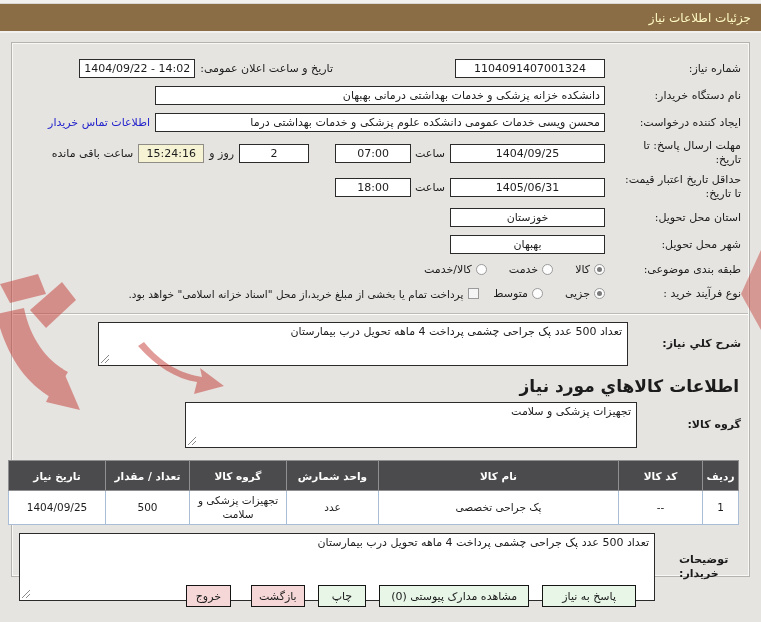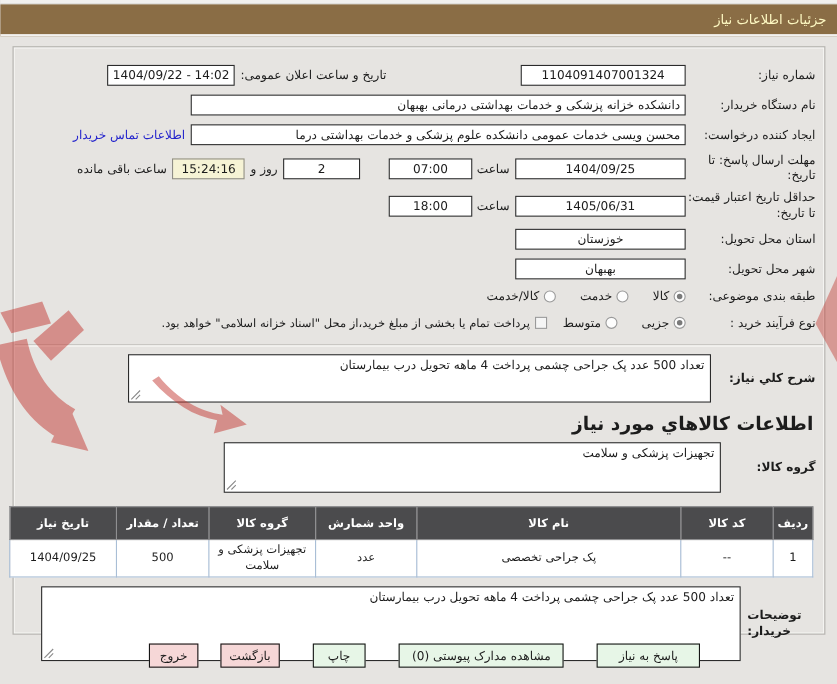--- a/index.html
+++ b/index.html
@@ -16,21 +16,21 @@
     display:flex; align-items:center; padding:0 10px; font-size:12px;
     border-bottom:2px solid #f2f1ef;
   }
   .panel {
     position:absolute; top:42px; right:11px; left:11px; height:535px;
     border:1px solid #b5b3af; box-shadow: inset 0 0 0 1px #f8f8f6;
     padding-top:12px;
   }
   .frow { display:flex; align-items:center; padding-right:8px; height:27px; }
   .frow.tall { height:34px;align-items:center; }
-  .lblcol { width:118px; flex:none; line-height:1.25; }
+  .lblcol { width:118px; flex:none; line-height:1.25;margin-left:18px; }
   .lbl { white-space:nowrap; }
   .b { font-weight:bold; }
   .inp {
     background:#fff; border:1px solid #2b2b2b; height:19px;
     display:flex; align-items:center; padding:0 4px; overflow:hidden; white-space:nowrap;
   }
   .center { justify-content:center; }
   .num { direction:ltr; }
   .countdown { background:#f6f3d5; border:1px solid #8f8d86; height:19px;
     display:flex; align-items:center; justify-content:center; direction:ltr; }
@@ -54,21 +54,21 @@
     background:#4b4b4d; color:#fff; font-weight:bold; font-size:10.5px;
     border:1px solid #8f8f91; height:30px; padding:1px 2px;
   }
   table.goods td {
     background:#ffffff; border:1px solid #a9bed6; text-align:center;
     font-size:10.5px; height:34px; padding:1px 3px; line-height:1.25;
   }
   .btnbar { position:absolute; top:585px; right:125px; display:flex; align-items:center; }
   .btn {
     height:22px; border:1px solid #151515; display:flex; align-items:center;
-    font-size:11px; padding:0 13px; margin-left:30px; white-space:nowrap; cursor:pointer;
+    font-size:11px; padding:0 13px; margin-left:13px; white-space:nowrap; cursor:pointer;
   }
   .btn.green { background:#e7f6e7; }
   .btn.pink  { background:#f6d7d7; }
   .btn.xgap  { margin-left:20px; }
   .watermark { position:absolute; inset:0; pointer-events:none; z-index:40; }
   .wm-text {
     position:absolute; left:62px; top:290px; direction:ltr;
     font-size:49px; font-weight:bold; letter-spacing:1px;
     color:#808080; opacity:0.48; white-space:nowrap;
   }

